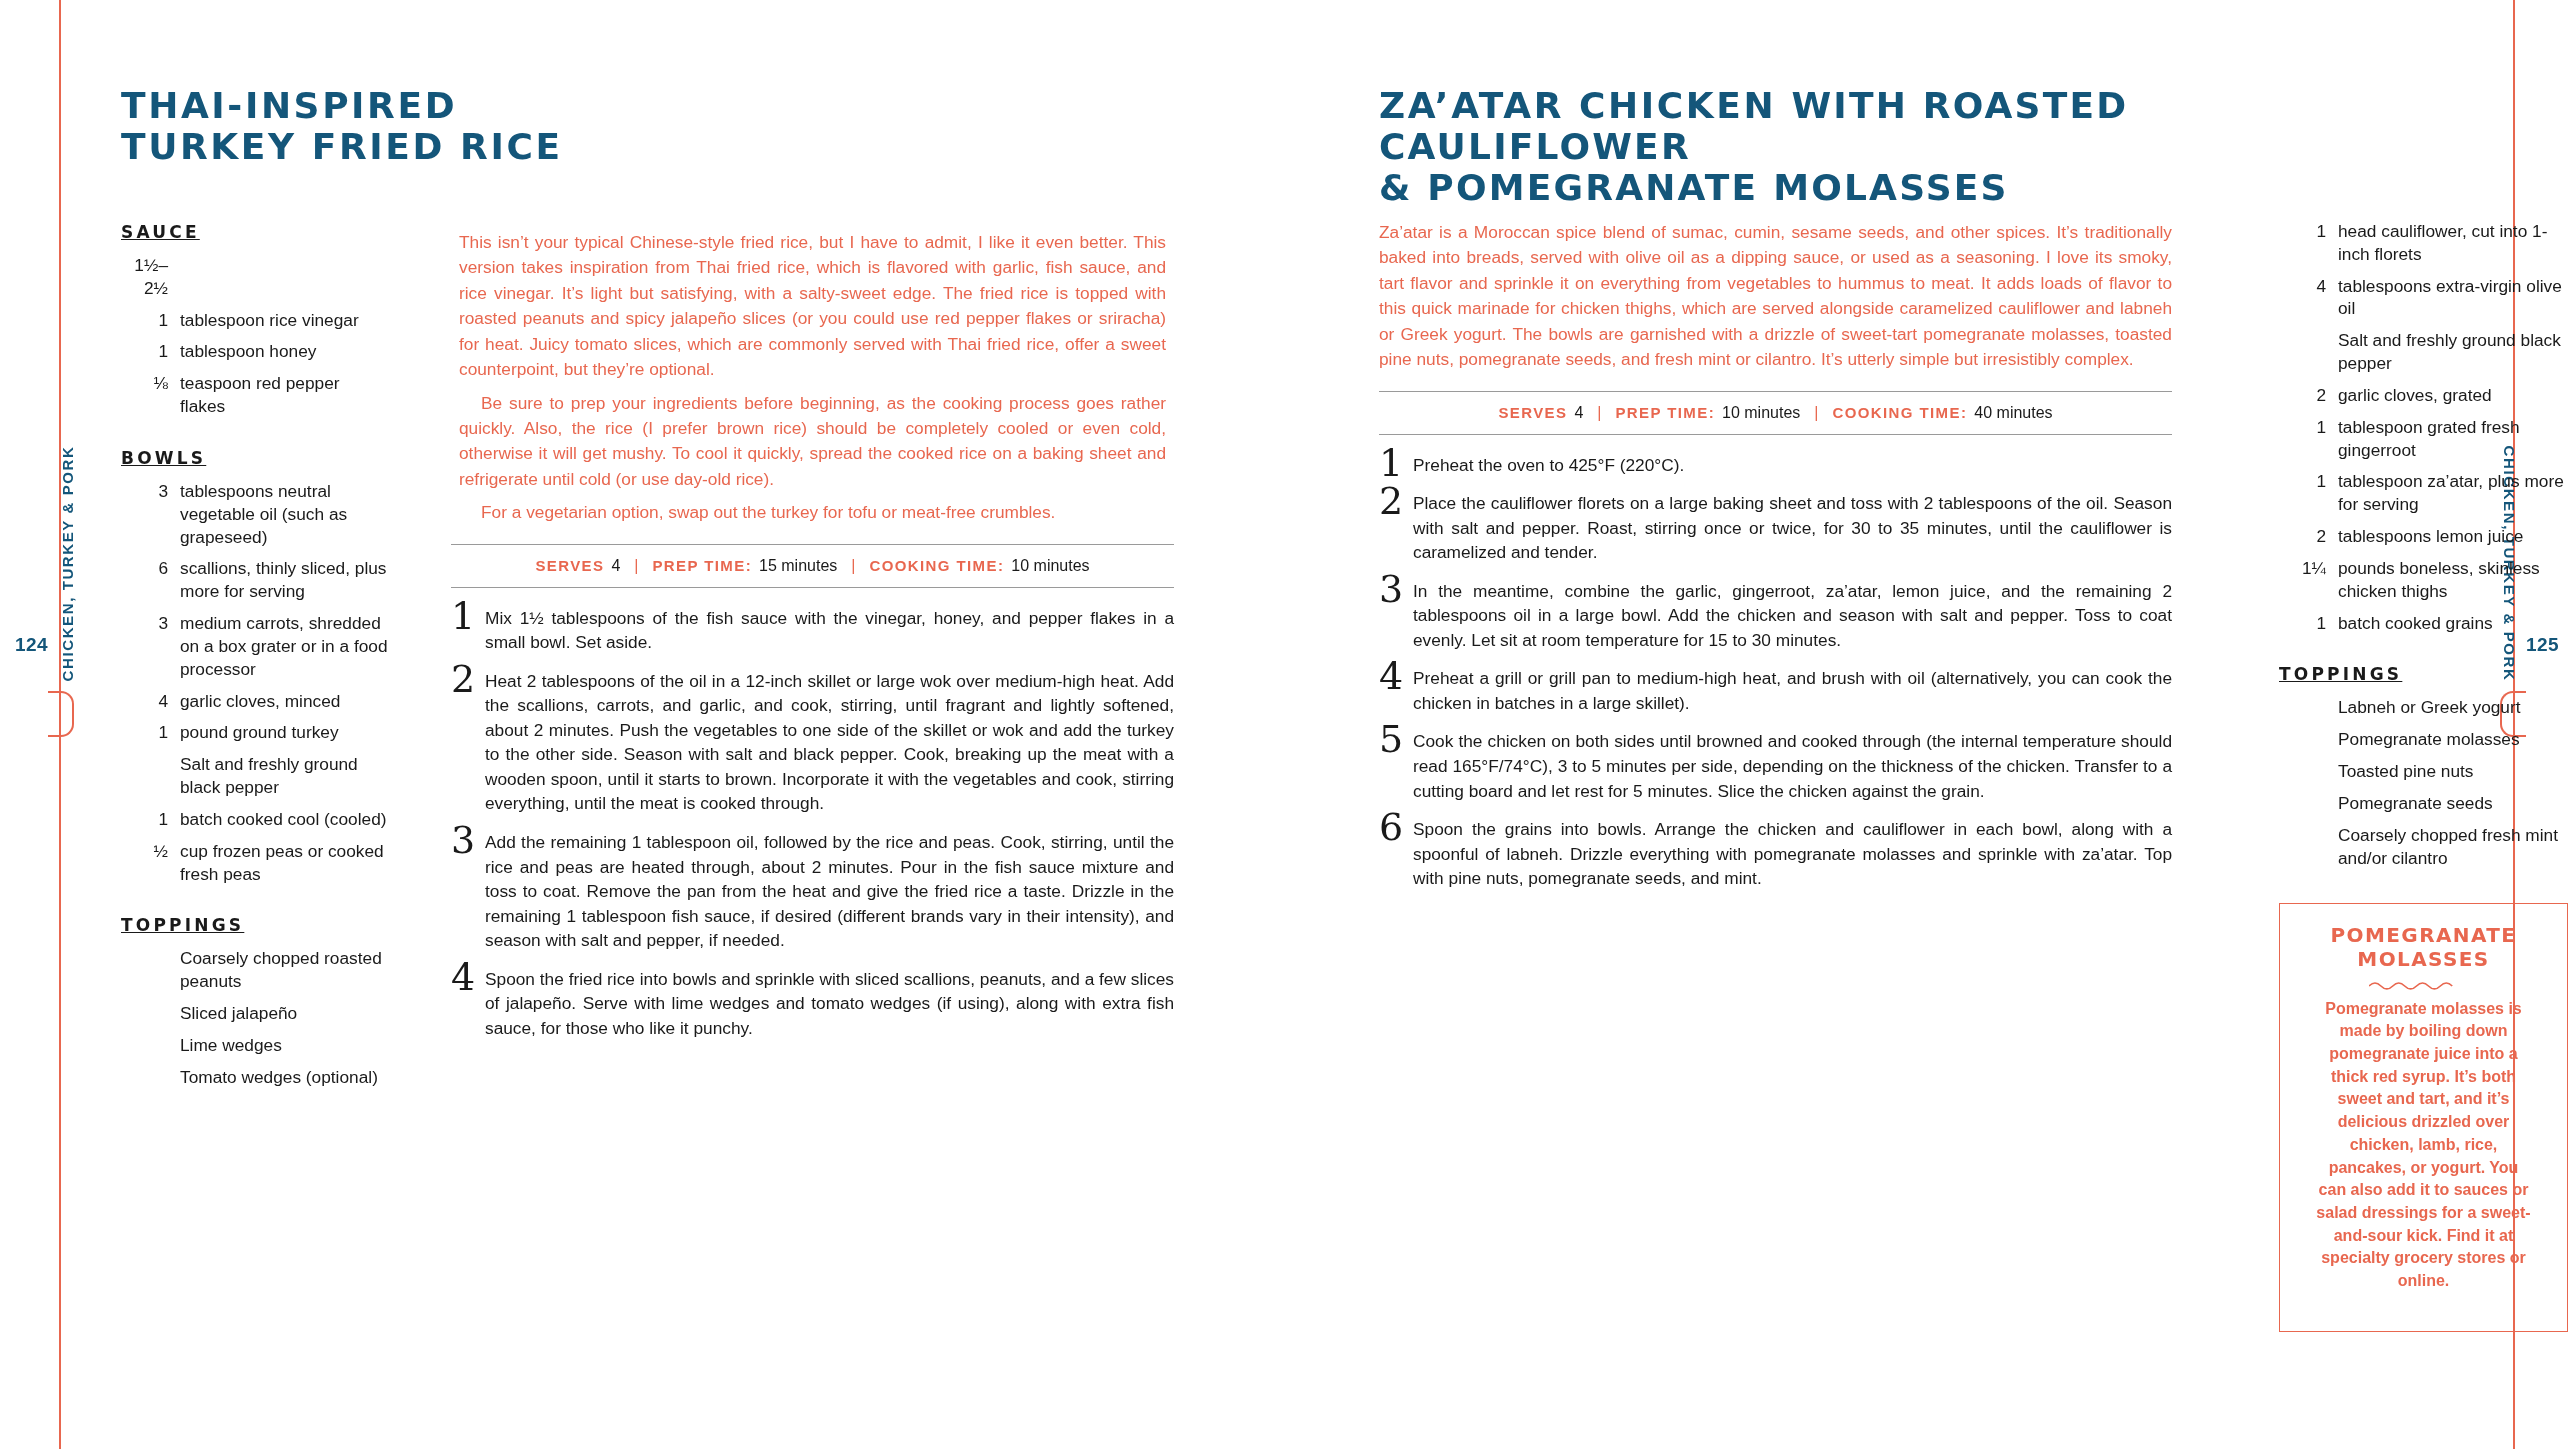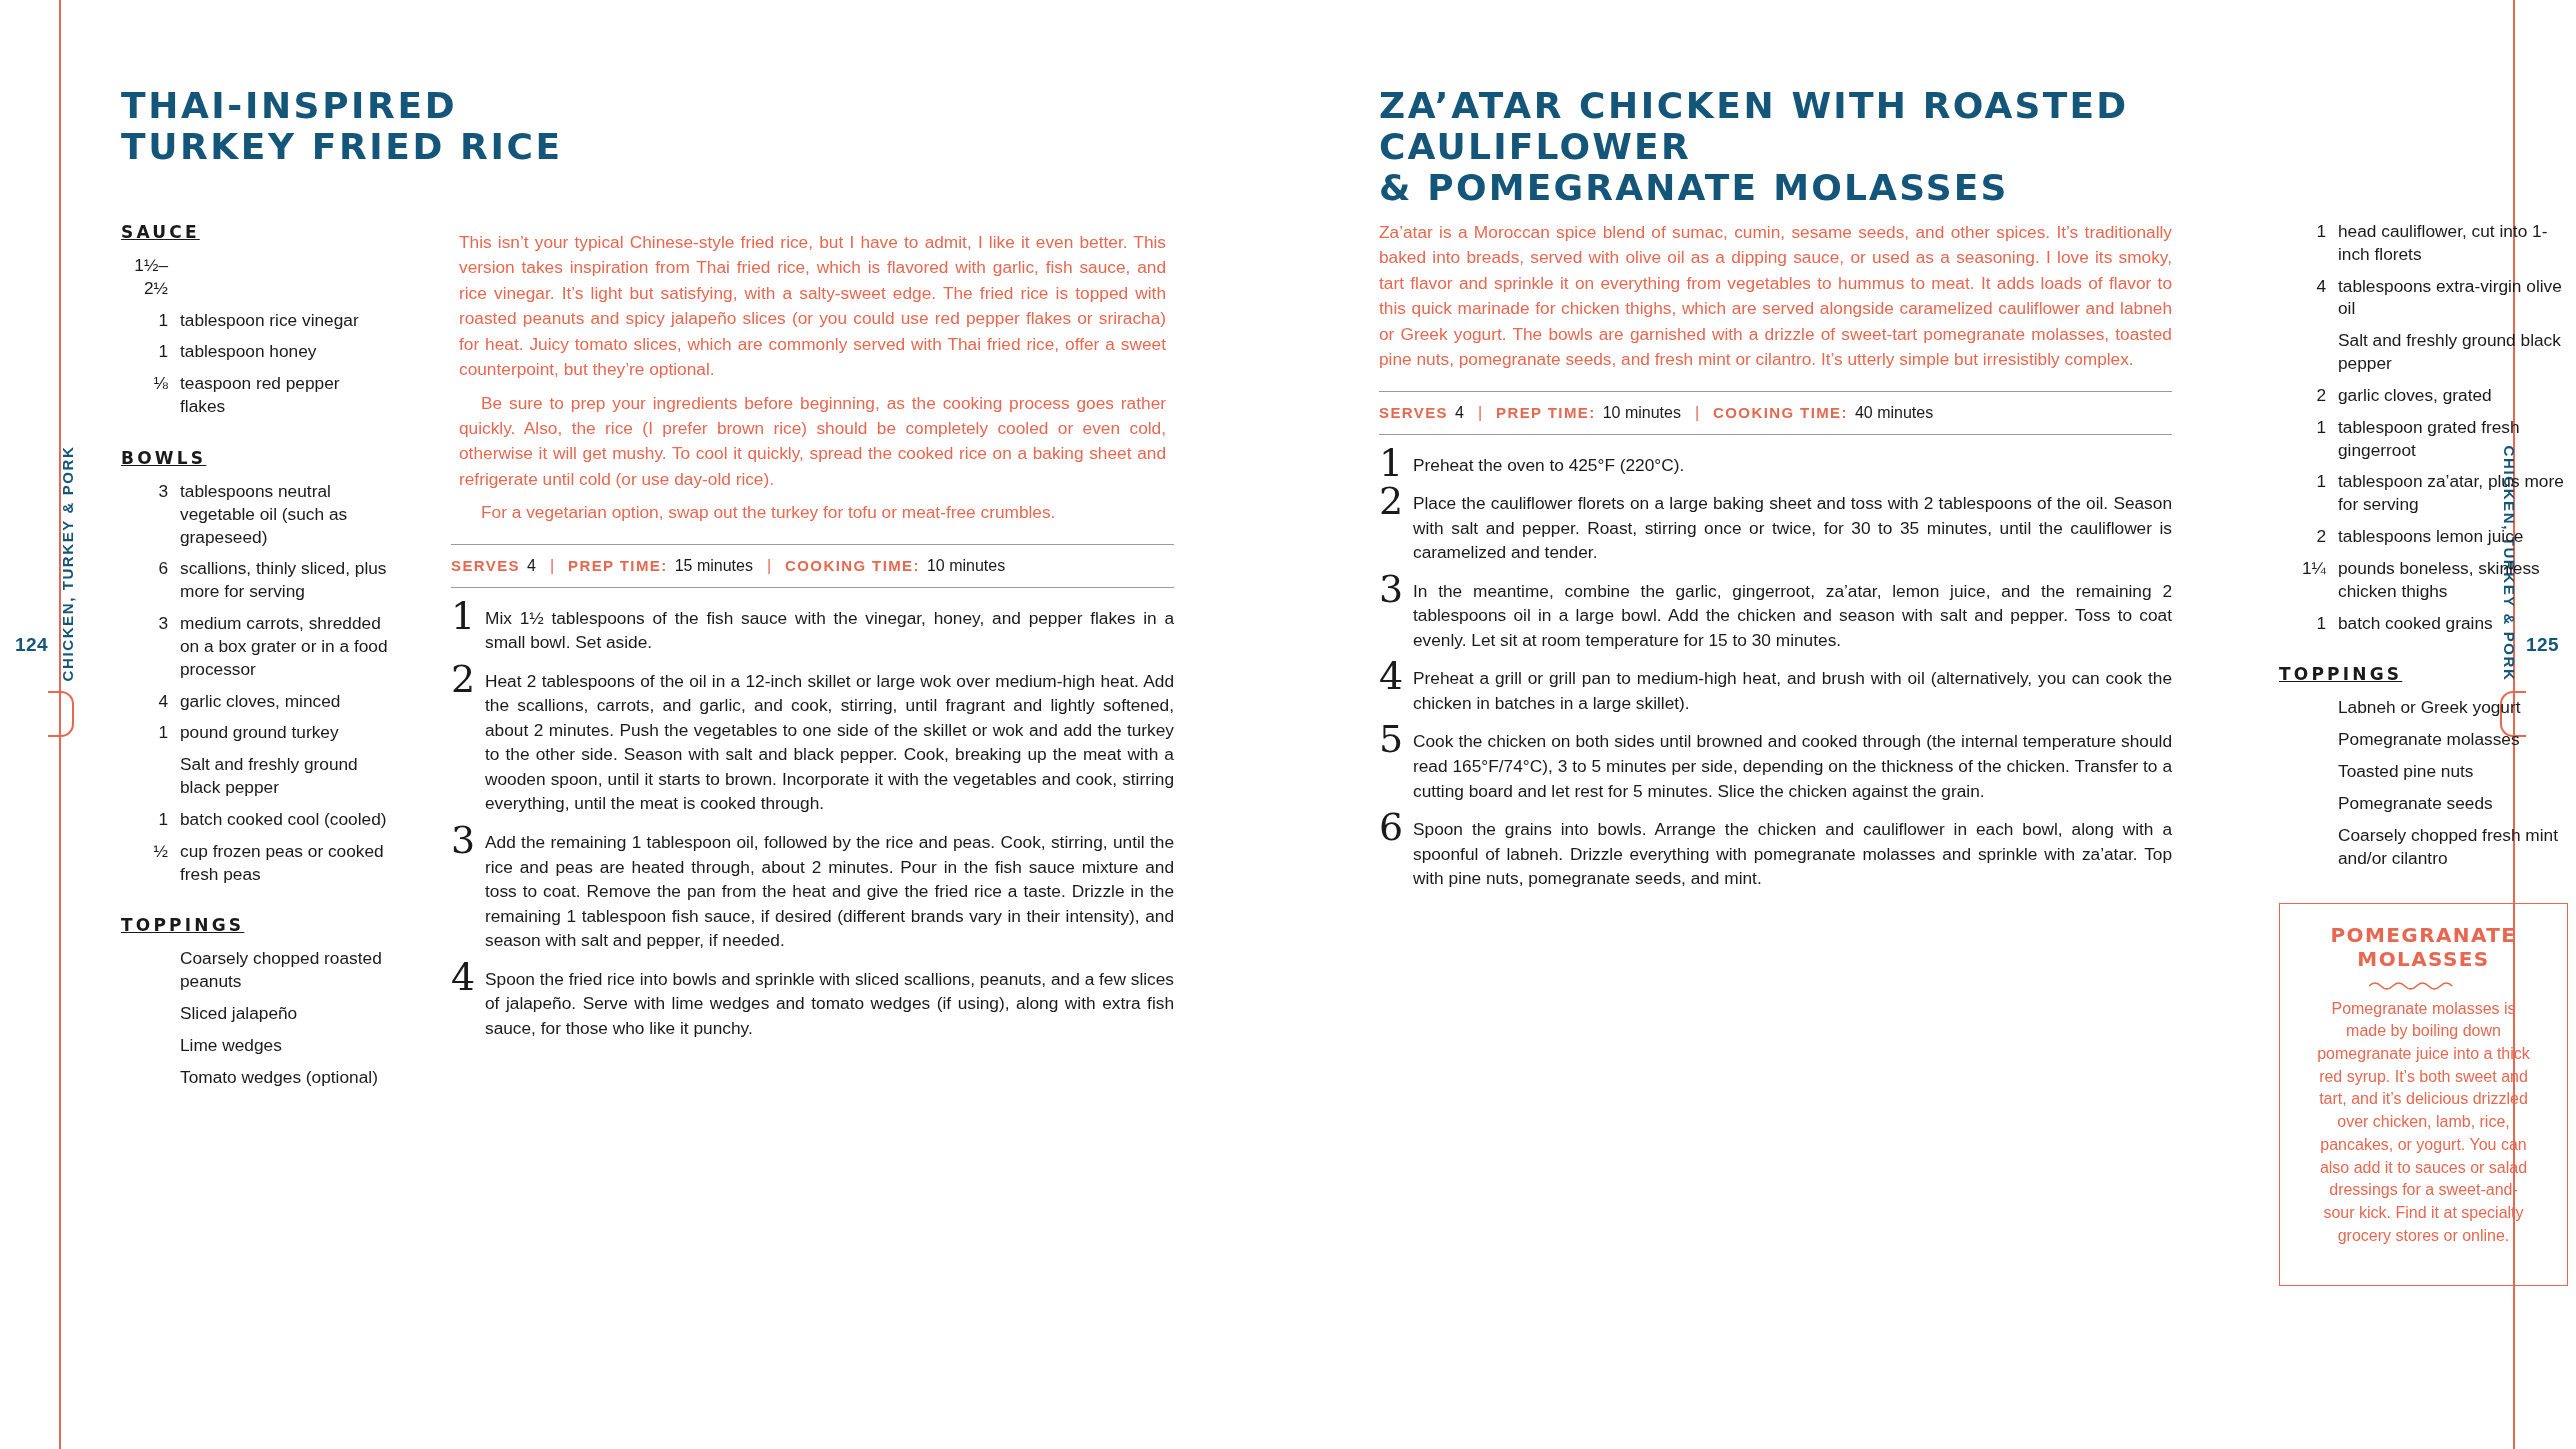--- a/index.html
+++ b/index.html
@@ -83,21 +83,21 @@
   .intro {
     color:#e8674f; font-size:17.3px; line-height:1.47; text-align:justify;
     margin:0;
   }
   .intro p { margin:8px; }
   .intro p.ind { text-indent:22px; }
 
   .meta {
     margin-top:18px; padding-top:12px; padding-bottom:12px;
     border-top:1px solid #9a9a9a; border-bottom:1px solid #9a9a9a;
-    font-size:16px; display:flex; align-items:center; gap:0px; flex-wrap:nowrap;
+    font-size:16px; display:flex; align-items:center; gap:0px; flex-wrap:nowrap;justify-content:center;
   }
   .meta .lbl { color:#e8674f; font-weight:800; letter-spacing:1.4px; font-size:15px; }
   .meta .val { margin-left:7px; }
   .meta .sep { color:#e8674f; margin:0 14px; }
 
   ol.steps { list-style:none; margin:18px 0 0 0; padding:0; }
   ol.steps li {
     position:relative; padding-left:34px; margin-bottom:14px;
     font-size:17.3px; line-height:1.42; text-align:justify;
   }
@@ -110,21 +110,21 @@
   .sidebar {
     margin-top:34px; border:1.5px solid #e8674f; padding:20px 22px 26px 22px;
     width:289px;
     text-align:center;
   }
   .sidebar h4 {
     margin:0 0 4px 0; color:#e8674f; font-family:"DejaVu Sans", sans-serif;
     font-weight:800; letter-spacing:1.4px; font-size:20px; line-height:1.18;
   }
   .squiggle { height:10px; margin:4px 0 10px 0; }
-  .sidebar p { margin:12px; color:#e8674f; font-size:16px; line-height:1.42; }
+  .sidebar p { margin:12px; color:#e8674f; font-size:16px; line-height:1.42;font-weight:bold; }
 
   .r-intro { color:#e8674f; font-size:17.3px; line-height:1.47; text-align:justify; margin:0; }
 </style>
 </head>
 <body>
 
 <div class="spread">
 
   <div class="page page-left">
     <div class="edge-rule"></div>

